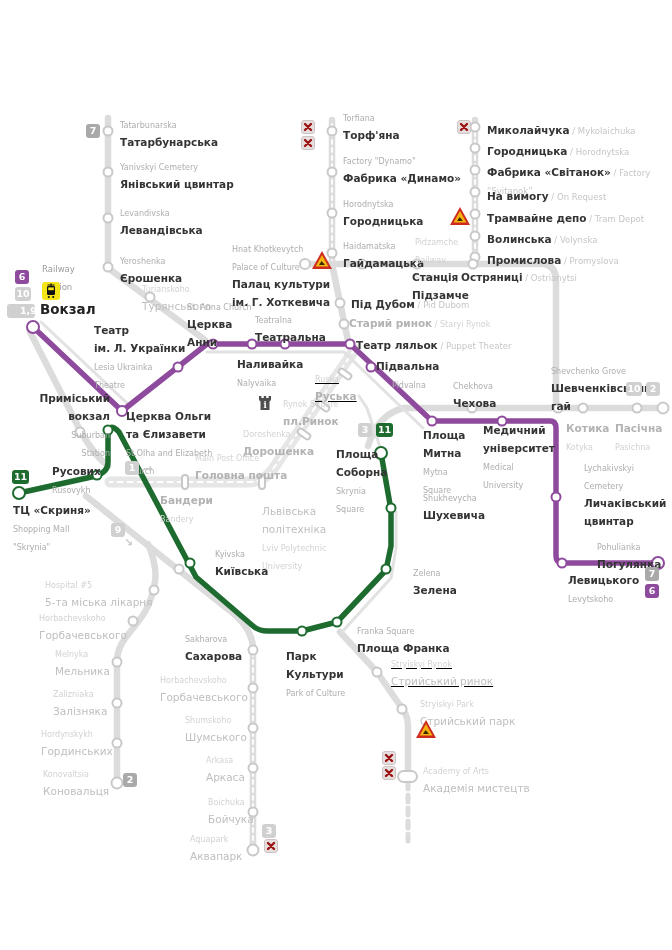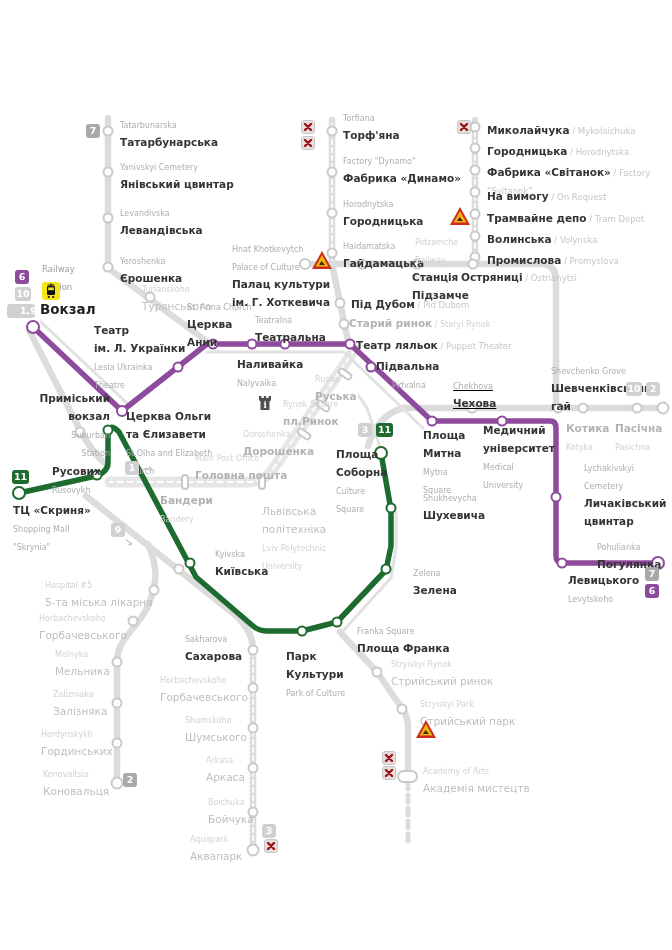--- a/index.html
+++ b/index.html
@@ -284,21 +284,21 @@
       <div class="lbl" style="left: 349px; top: 313px;">
         <div class="ln"><span class="t-mub">Старий ринок</span><span class="t-me"> / Staryi Rynok</span></div>
       </div>
       <div class="lbl" style="left: 356px; top: 335px;">
         <div class="ln"><span class="t-ua">Театр ляльок</span><span class="t-sep"> / Puppet Theater</span></div>
       </div>
       <div class="lbl" style="left: 376px; top: 356px;">
         <div class="ln"><span class="t-ua">Підвальна</span></div>
         <div class="ln"><span class="t-en" style="padding-left: 16px;">Pidvalna</span></div>
       </div>
-      <div class="lbl" style="left: 315px; top: 368px;">
+      <div class="lbl" style="left: 315px; top: 368px; text-decoration: underline;">
         <div class="ln"><span class="t-me">Ruska</span></div>
         <div class="ln"><span class="t-mub">Руська</span></div>
       </div>
       <div class="lbl" style="left: 283px; top: 393px;">
         <div class="ln"><span class="t-me">Rynok Square</span></div>
         <div class="ln"><span class="t-mub">пл.Ринок</span></div>
       </div>
       <div class="lbl" style="left: 243px; top: 423px;">
         <div class="ln"><span class="t-me">Doroshenka</span></div>
         <div class="ln"><span class="t-mub">Дорошенка</span></div>
@@ -313,36 +313,36 @@
       </div>
       <div class="lbl" style="left: 262px; top: 501px;">
         <div class="ln"><span class="t-mu">Львівська</span></div>
         <div class="ln"><span class="t-mu">політехніка</span></div>
         <div class="ln"><span class="t-me">Lviv Polytechnic</span></div>
         <div class="ln"><span class="t-me">University</span></div>
       </div>
       <div class="lbl" style="left: 336px; top: 444px;">
         <div class="ln"><span class="t-ua">Площа</span></div>
         <div class="ln"><span class="t-ua">Соборна</span></div>
-        <div class="ln"><span class="t-en">Culture</span></div>
+        <div class="ln"><span class="t-en">Skrynia</span></div>
         <div class="ln"><span class="t-en">Square</span></div>
       </div>
       <div class="lbl" style="left: 423px; top: 425px;">
         <div class="ln"><span class="t-ua">Площа</span></div>
         <div class="ln"><span class="t-ua">Митна</span></div>
         <div class="ln"><span class="t-en">Mytna</span></div>
         <div class="ln"><span class="t-en">Square</span></div>
       </div>
       <div class="lbl" style="left: 483px; top: 420px;">
         <div class="ln"><span class="t-ua">Медичний</span></div>
         <div class="ln"><span class="t-ua">університет</span></div>
         <div class="ln"><span class="t-en">Medical</span></div>
         <div class="ln"><span class="t-en">University</span></div>
       </div>
-      <div class="lbl" style="left: 453px; top: 375px; text-decoration: underline;">
+      <div class="lbl" style="left: 453px; top: 375px;">
         <div class="ln"><span class="t-en">Chekhova</span></div>
         <div class="ln"><span class="t-ua">Чехова</span></div>
       </div>
       <div class="lbl" style="left: 535px; top: 360px; margin-left: 16px;">
         <div class="ln"><span class="t-en">Shevchenko Grove</span></div>
         <div class="ln"><span class="t-ua">Шевченківський</span></div>
         <div class="ln"><span class="t-ua">гай</span></div>
       </div>
       <div class="lbl" style="left: 566px; top: 418px;">
         <div class="ln"><span class="t-mub">Котика</span></div>
@@ -428,21 +428,21 @@
         <div class="ln"><span class="t-mu">Аркаса</span></div>
       </div>
       <div class="lbl" style="left: 196px; top: 791px; margin-left: 12px;">
         <div class="ln"><span class="t-me">Boichuka</span></div>
         <div class="ln"><span class="t-mu">Бойчука</span></div>
       </div>
       <div class="lbl" style="left: 190px; top: 828px;">
         <div class="ln"><span class="t-me">Aquapark</span></div>
         <div class="ln"><span class="t-mu">Аквапарк</span></div>
       </div>
-      <div class="lbl" style="left: 391px; top: 653px;">
+      <div class="lbl" style="left: 391px; top: 653px; text-decoration: underline;">
         <div class="ln"><span class="t-me">Stryiskyi Rynok</span></div>
         <div class="ln"><span class="t-mu">Стрийський ринок</span></div>
       </div>
       <div class="lbl" style="left: 420px; top: 693px;">
         <div class="ln"><span class="t-me">Stryiskyi Park</span></div>
         <div class="ln"><span class="t-mu">Стрийський парк</span></div>
       </div>
       <div class="lbl" style="left: 423px; top: 760px;">
         <div class="ln"><span class="t-me">Academy of Arts</span></div>
         <div class="ln"><span class="t-mu">Академія мистецтв</span></div>

